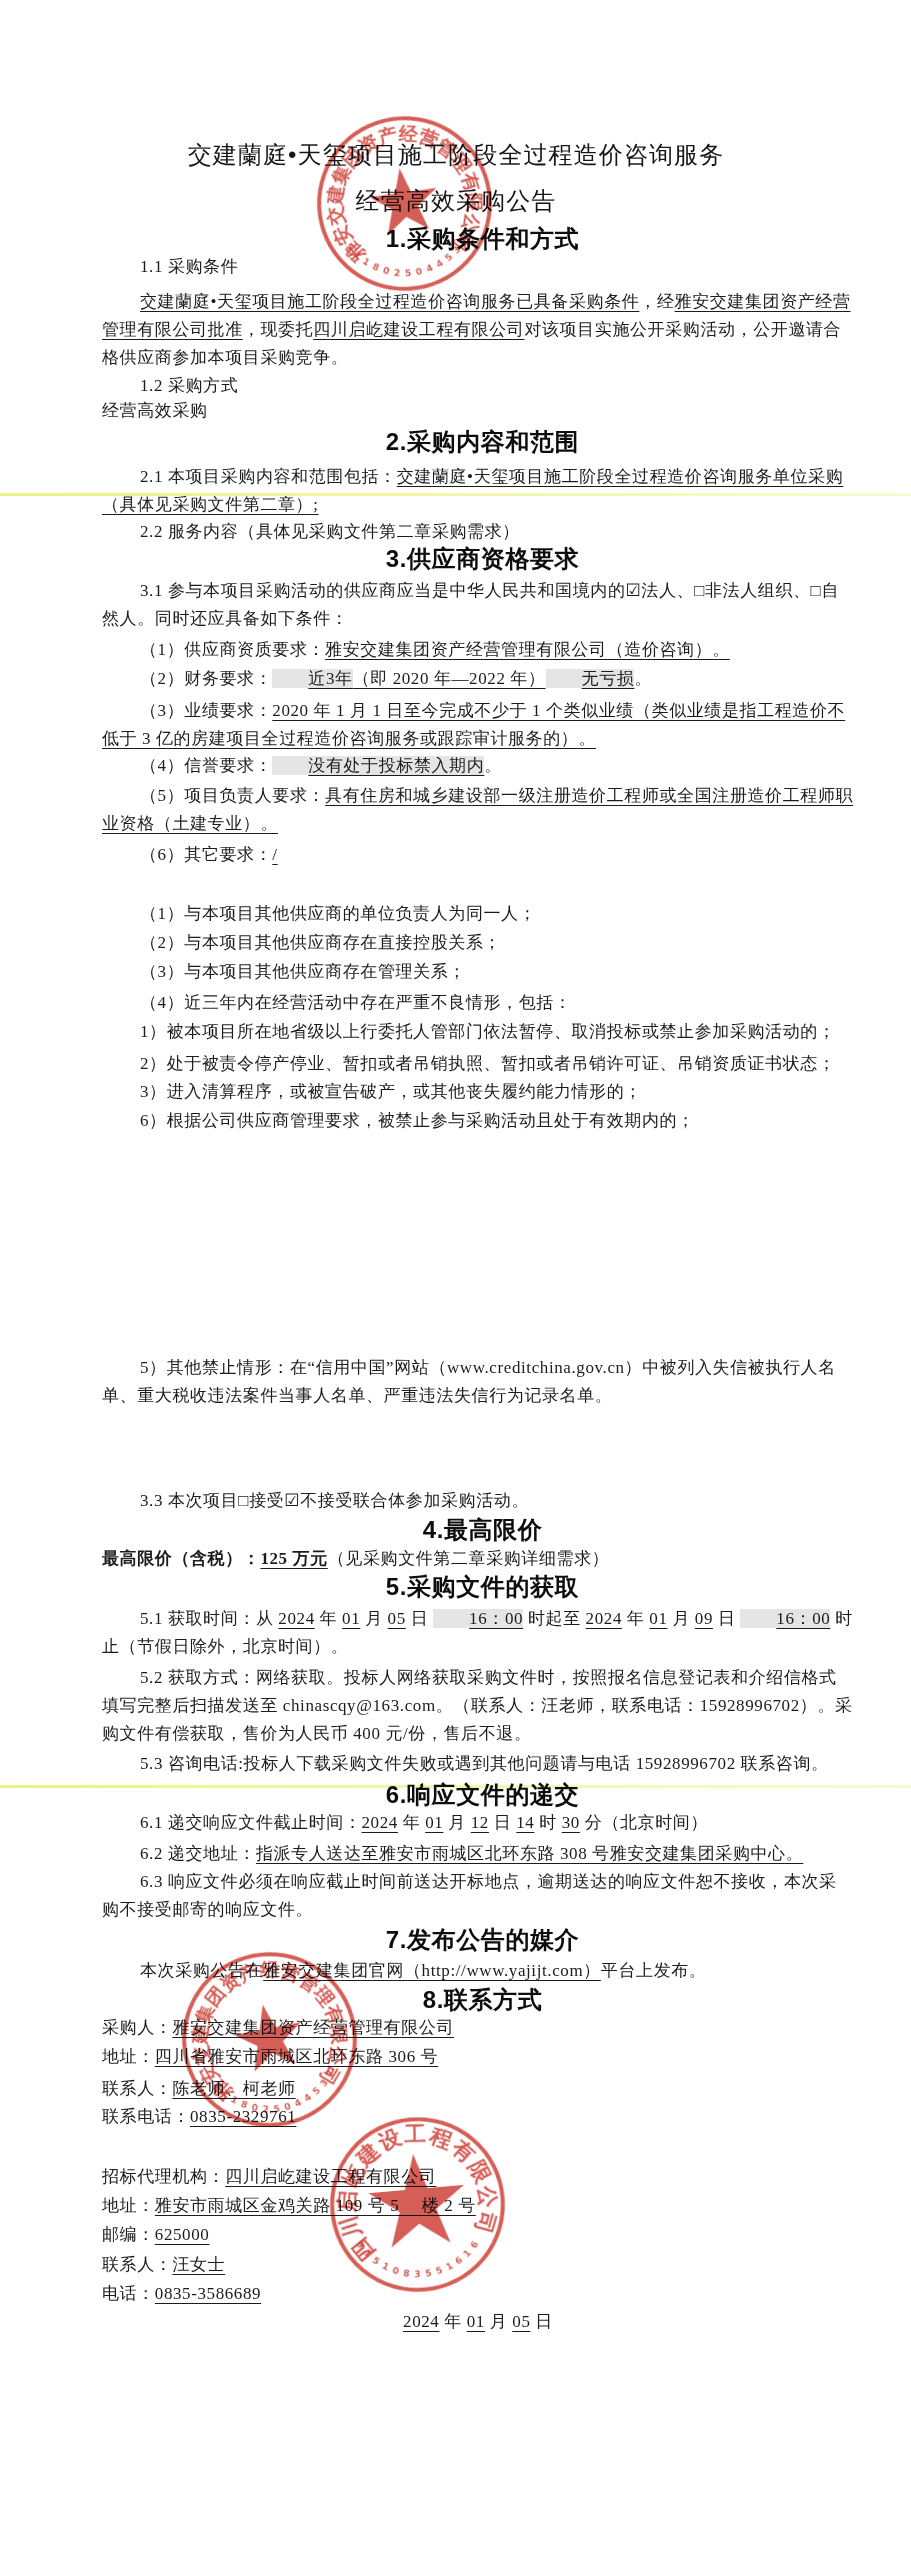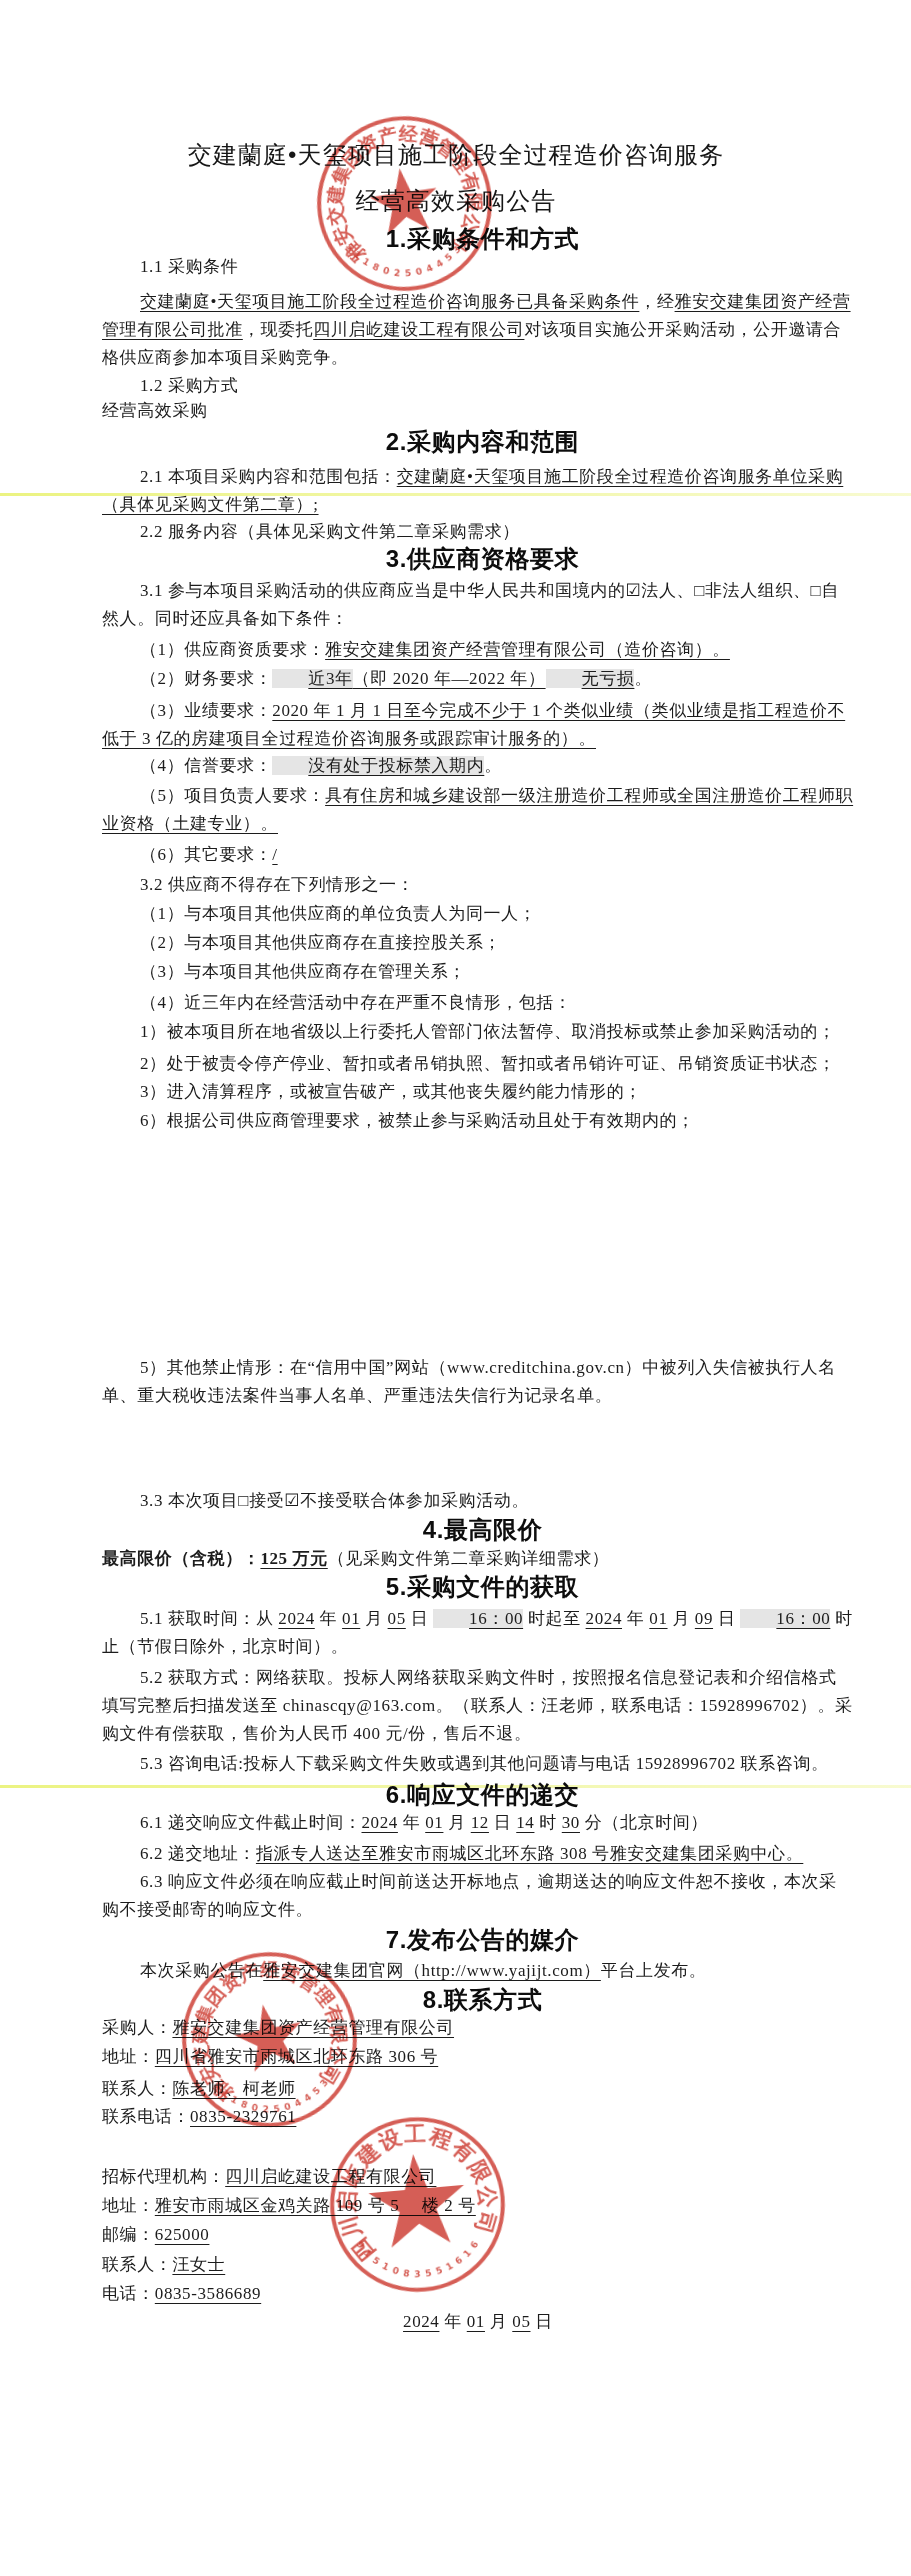--- a/index.html
+++ b/index.html
@@ -45,21 +45,20 @@
   <div class="l ind" style="top:518px">2.2 服务内容（具体见采购文件第二章采购需求）</div>
 
   <div class="h" style="top:544px">3.供应商资格要求</div>
   <div class="l ind" style="top:577px">3.1 参与本项目采购活动的供应商应当是中华人民共和国境内的☑法人、□非法人组织、□自然人。同时还应具备如下条件：</div>
   <div class="l ind" style="top:636px"><span>（1）供应商资质要求：</span><span class="u">雅安交建集团资产经营管理有限公司（造价咨询）。</span></div>
   <div class="l ind" style="top:665px"><span>（2）财务要求：</span><span class="u hl">近3年</span><span class="u">（即 2020 年—2022 年）</span><span class="u hl">无亏损</span><span>。</span></div>
   <div class="l ind" style="top:697px"><span>（3）业绩要求：</span><span class="u">2020 年 1 月 1 日至今完成不少于 1 个类似业绩（类似业绩是指工程造价不低于 3 亿的房建项目全过程造价咨询服务或跟踪审计服务的）。</span></div>
   <div class="l ind" style="top:752px"><span>（4）信誉要求：</span><span class="u hl">没有处于投标禁入期内</span><span>。</span></div>
   <div class="l ind" style="top:782px"><span>（5）项目负责人要求：</span><span class="u">具有住房和城乡建设部一级注册造价工程师或全国注册造价工程师职业资格（土建专业）。</span></div>
   <div class="l ind" style="top:841px"><span>（6）其它要求：</span><span class="u">/</span></div>
-  <div class="l ind" style="top:871px">3.2 供应商不得存在下列情形之一：</div>
   <div class="l ind" style="top:900px">（1）与本项目其他供应商的单位负责人为同一人；</div>
   <div class="l ind" style="top:929px">（2）与本项目其他供应商存在直接控股关系；</div>
   <div class="l ind" style="top:958px">（3）与本项目其他供应商存在管理关系；</div>
   <div class="l ind" style="top:989px">（4）近三年内在经营活动中存在严重不良情形，包括：</div>
   <div class="l ind" style="top:1018px">1）被本项目所在地省级以上行委托人管部门依法暂停、取消投标或禁止参加采购活动的；</div>
   <div class="l ind" style="top:1050px">2）处于被责令停产停业、暂扣或者吊销执照、暂扣或者吊销许可证、吊销资质证书状态；</div>
   <div class="l ind" style="top:1078px">3）进入清算程序，或被宣告破产，或其他丧失履约能力情形的；</div>
   <div class="l ind" style="top:1107px">6）根据公司供应商管理要求，被禁止参与采购活动且处于有效期内的；</div>
   <div class="l ind" style="top:1354px">5）其他禁止情形：在“信用中国”网站（www.creditchina.gov.cn）中被列入失信被执行人名单、重大税收违法案件当事人名单、严重违法失信行为记录名单。</div>
   <div class="l ind" style="top:1487px">3.3 本次项目□接受☑不接受联合体参加采购活动。</div>

